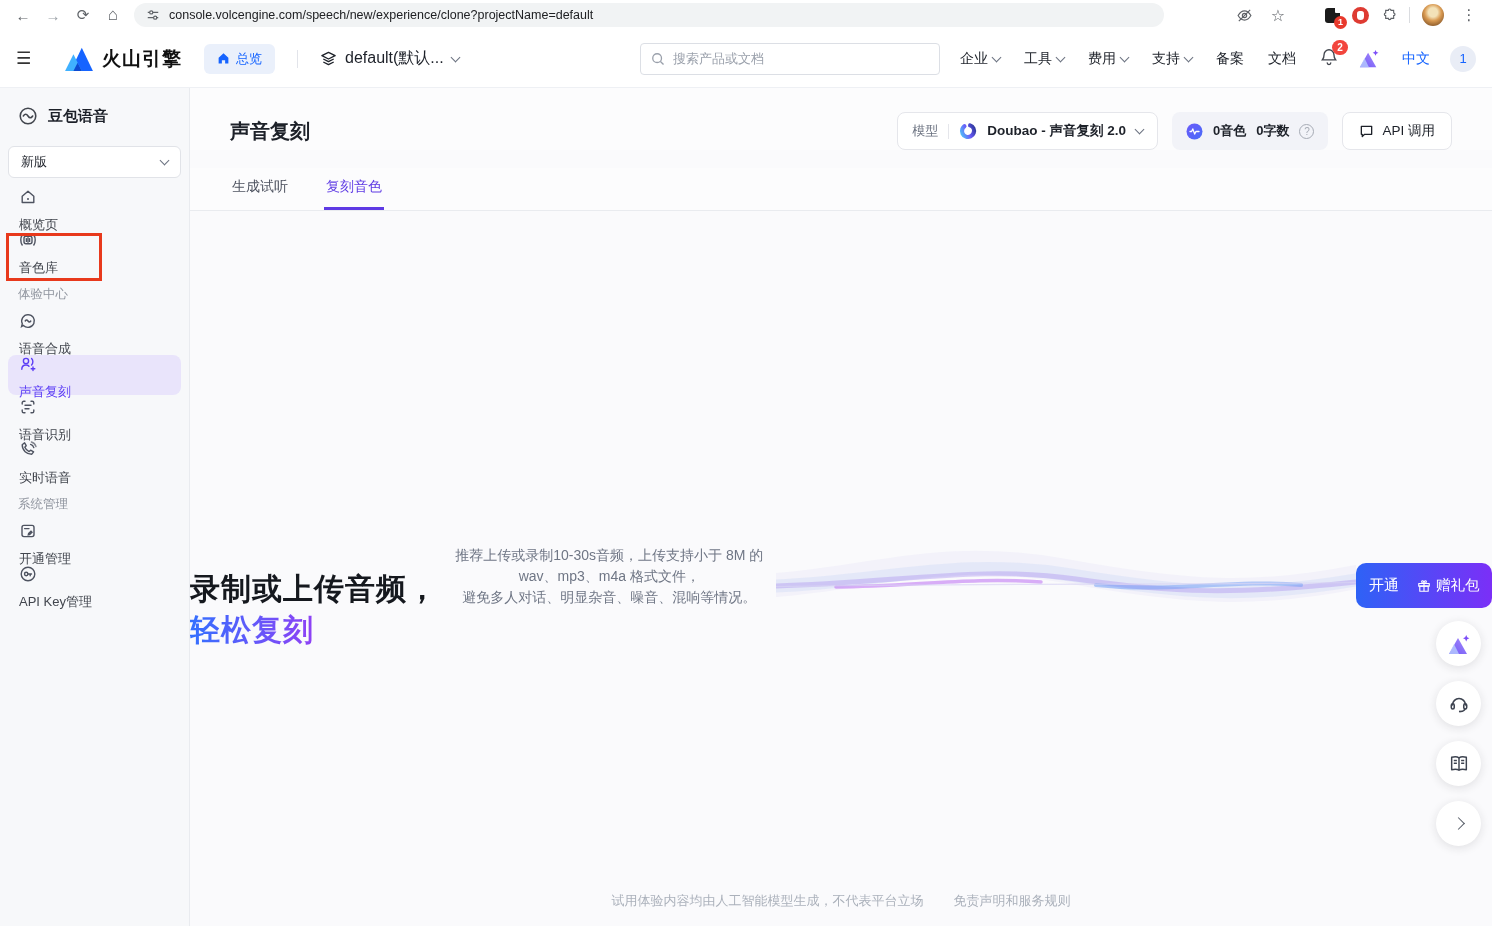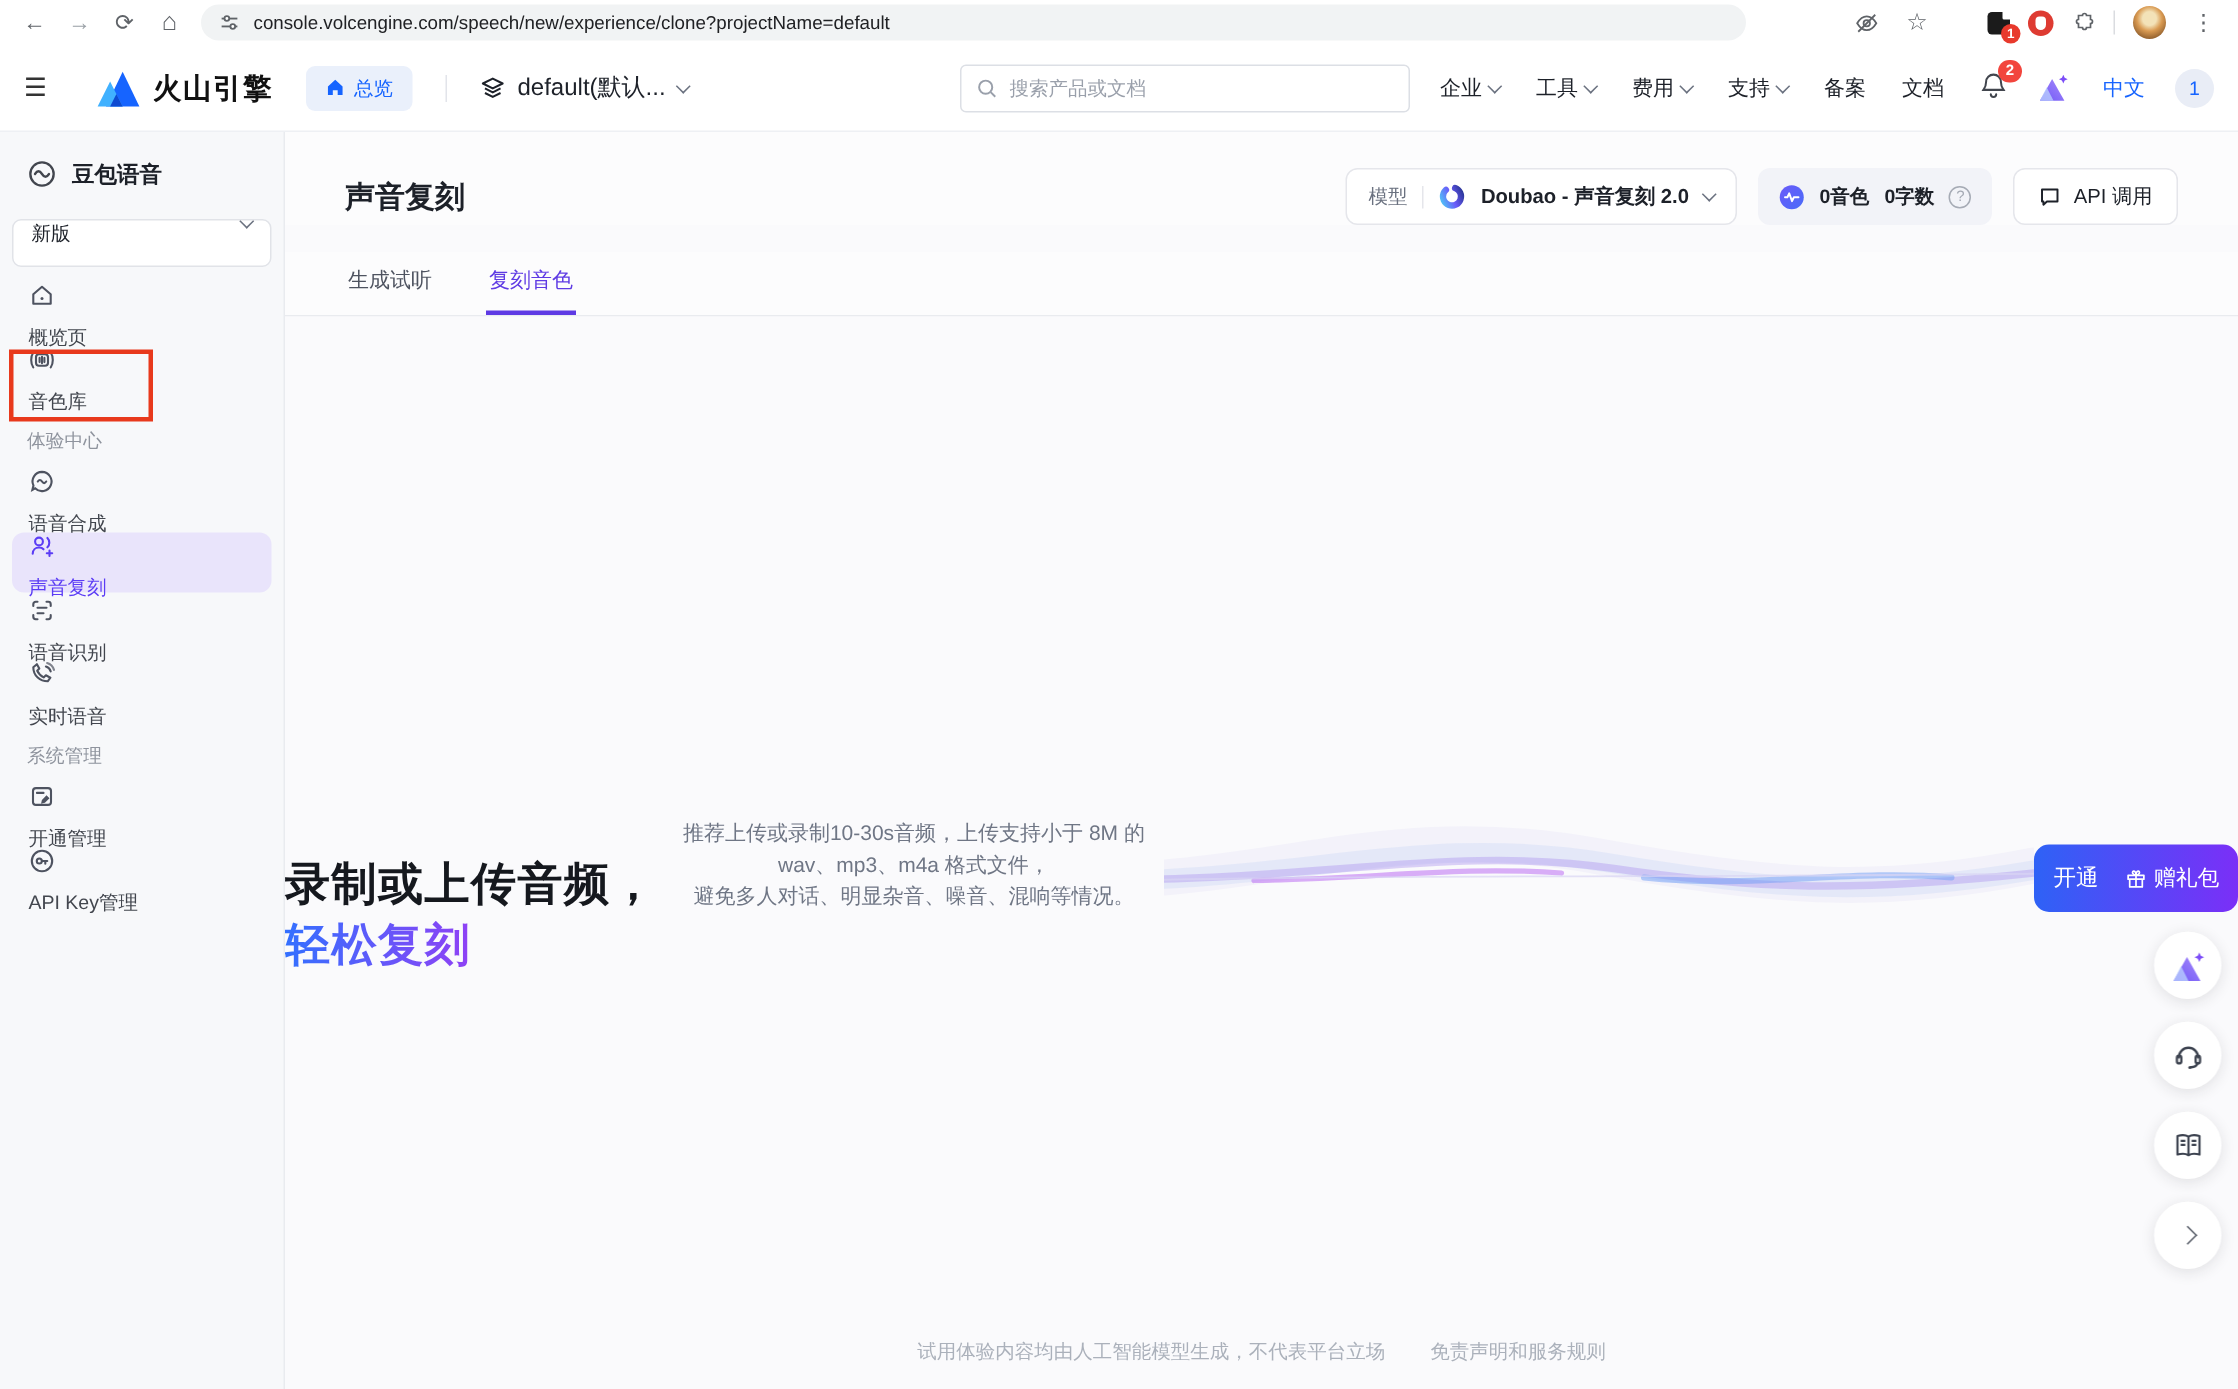--- a/index.html
+++ b/index.html
@@ -53,21 +53,21 @@
 
   
   .page { display:flex; height:838px; }
   .sidebar { width:190px; background:#f7f8fa; border-right:1px solid #e9ebef; padding-top:2px; position:relative; }
   .main { flex:1; display:flex; flex-direction:column; background:#fafafc; position:relative; }
 
   
   .product-hd { display:flex; align-items:center; gap:10px; padding:16px 18px 14px; font-size:15px;
                 font-weight:bold; color:#1d2129; }
   .version-sel { margin:6px 8px 10px; height:32px; background:#fff; border:1px solid #e1e3e8; border-radius:6px;
-                 display:flex; justify-content:space-between; padding:0 12px;
+                 display:flex; align-items:center; justify-content:space-between; padding:0 12px;
                  font-size:13px; color:#1d2129; cursor:pointer; }
   .snav { list-style:none; }
   .snav-item { height:40px; margin:3px 8px; border-radius:8px; display:flex; align-items:flex-start; gap:10px;
                padding:0 11px; font-size:13px; color:#42464e; cursor:pointer;flex-direction:column; }
   .snav-item.active { background:#e9e4fb; color:#5b3cf5; font-weight:500; }
   .snav-item svg { flex:0 0 auto; }
   .snav-section { font-size:12.5px; color:#8f949e; padding:12px 18px 6px; }
   .red-annotation { position:absolute; left:6px; top:145px; width:96px; height:48px;
                     border:3px solid #e8391c; pointer-events:none; z-index:40; }
 

